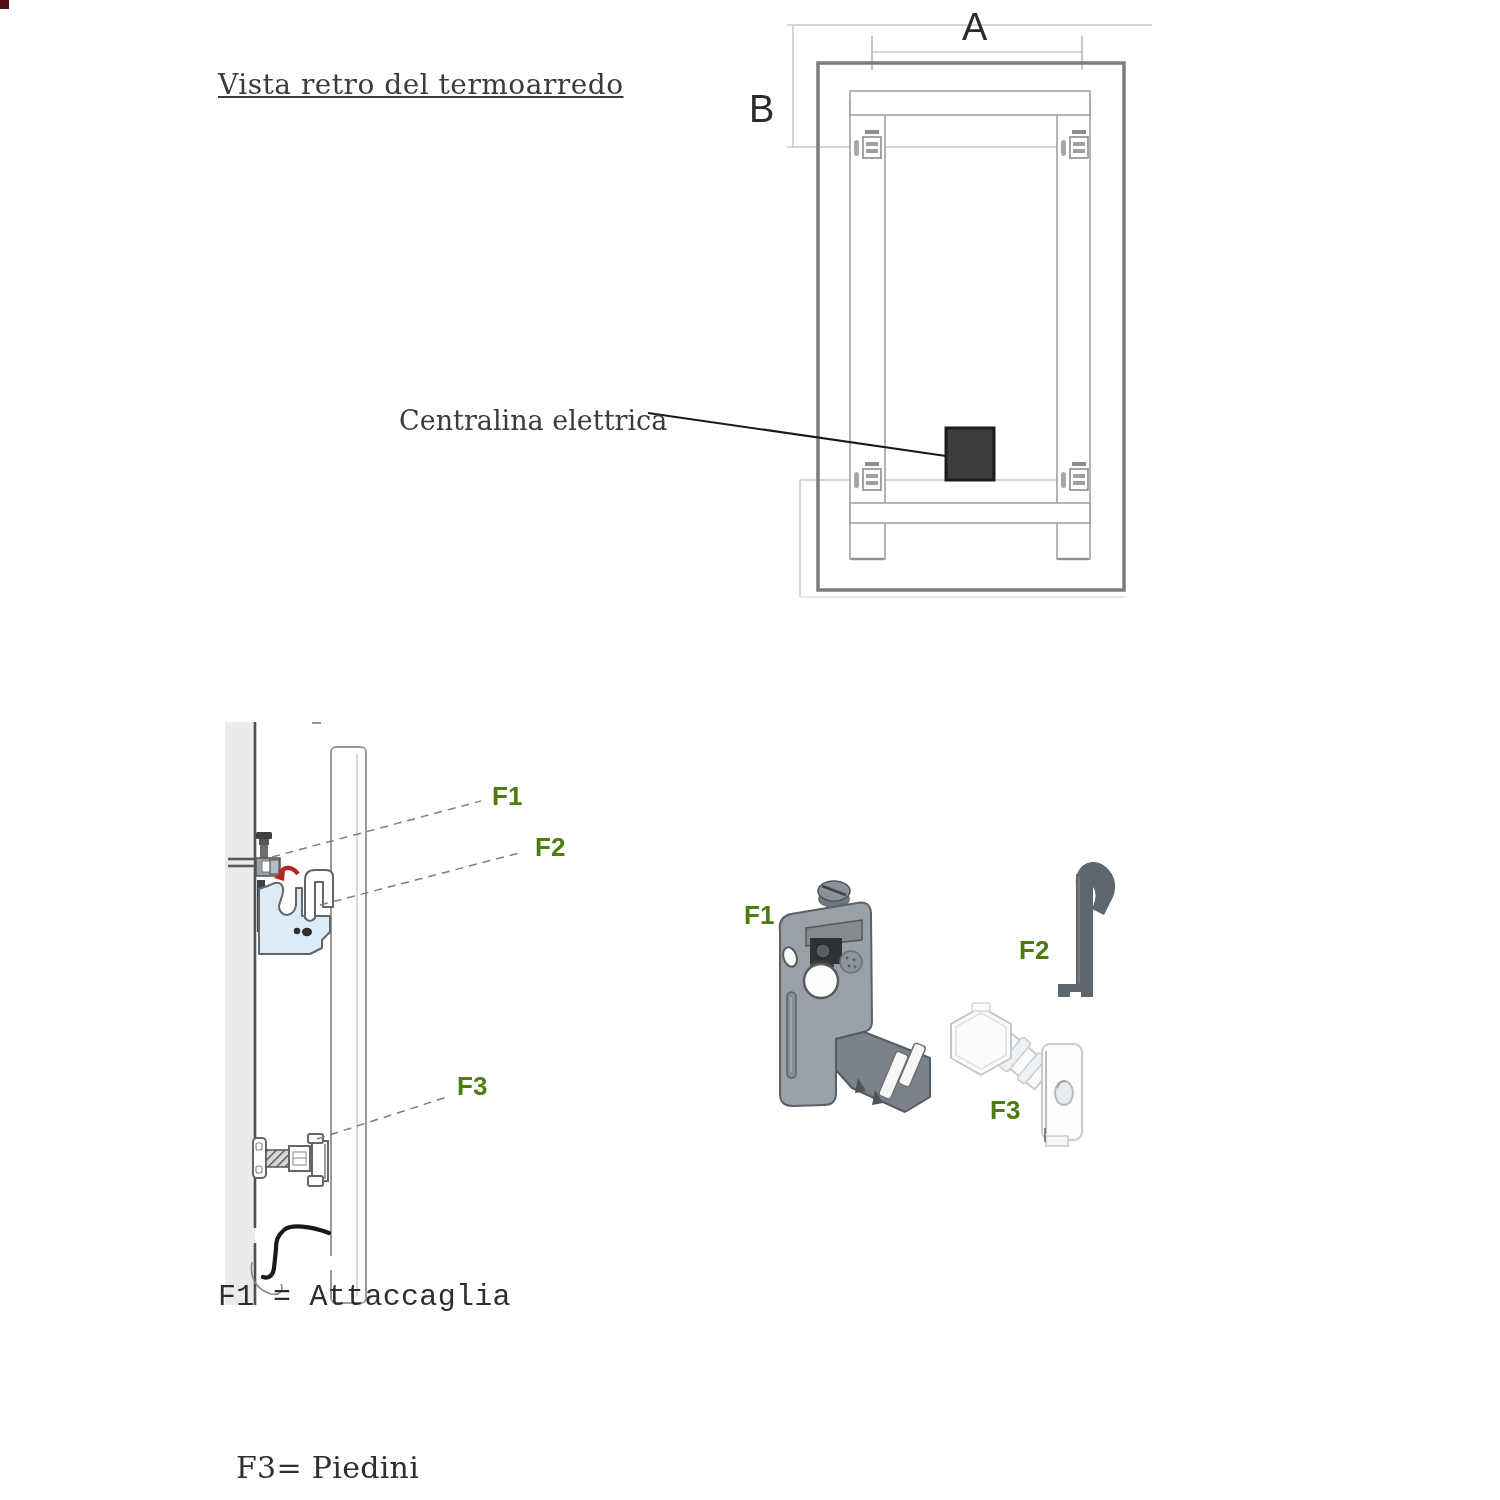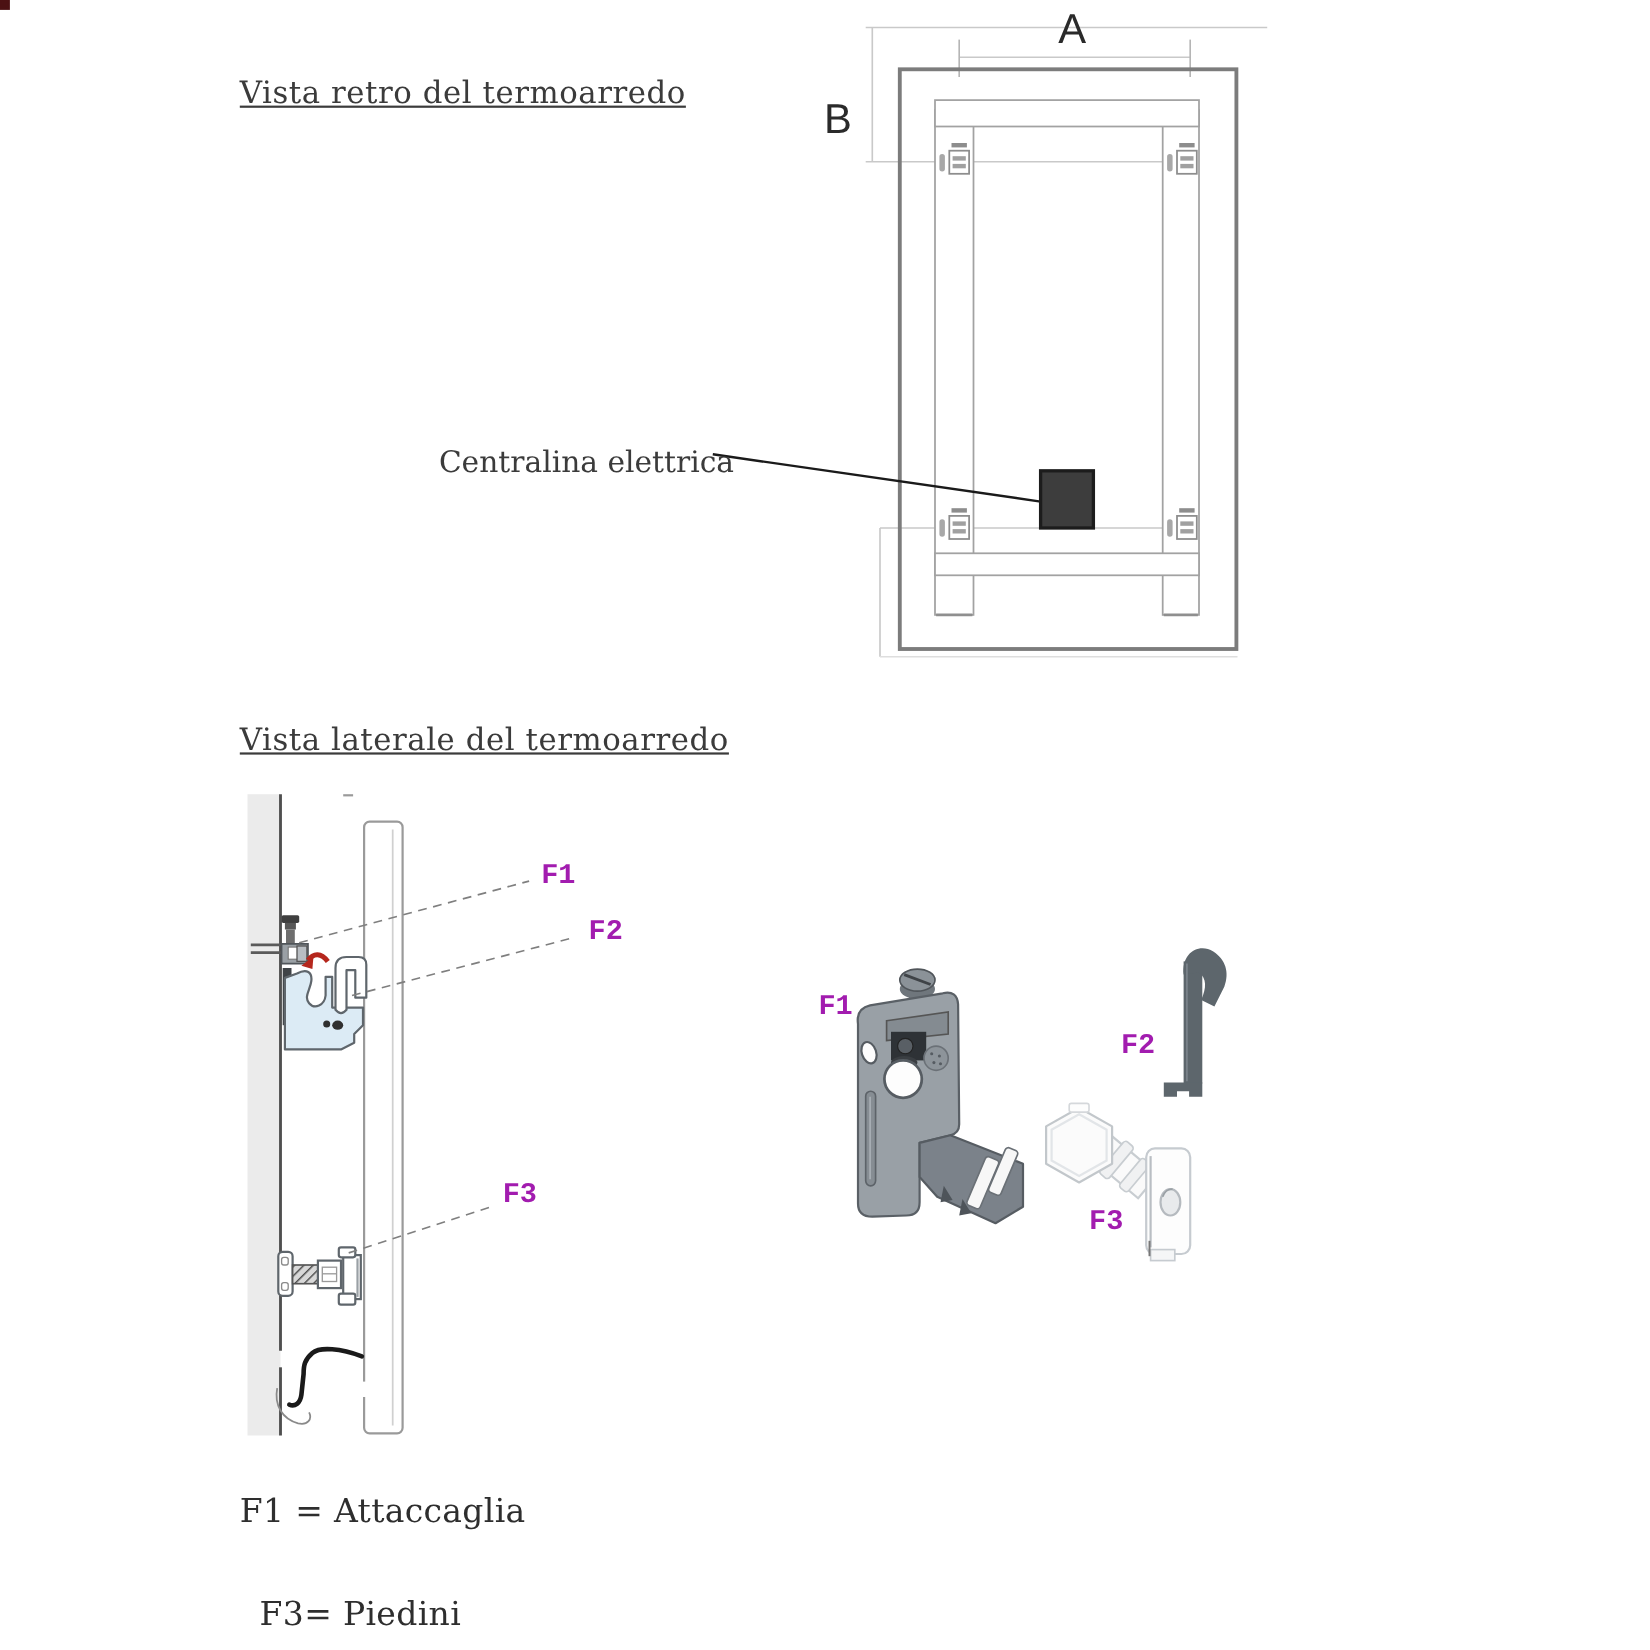--- a/index.html
+++ b/index.html
@@ -2,21 +2,21 @@
 <html><head>
 <meta charset="utf-8">
 <style>
   html,body{margin:0;padding:0;background:#ffffff;}
   #canvas{position:relative;width:1500px;height:1500px;background:#ffffff;overflow:hidden;
           font-family:"DejaVu Serif","Liberation Serif",serif;color:#3a3a3a;}
   #art{position:absolute;left:0;top:0;width:1500px;height:1500px;}
   .txt{position:absolute;white-space:nowrap;}
   .title{font-size:28px;color:#3b3b3b;letter-spacing:0.5px;text-decoration:underline;}
   .dimlabel{font-family:"Liberation Sans","DejaVu Sans",sans-serif;font-size:38px;font-weight:500;color:#2a2a2a;}
-  .flabel{font-family:Liberation Mono, monospace;font-size:26px;font-weight:600;color:#a21caf;}
+  .flabel{font-family:Liberation Sans, sans-serif;font-size:26px;font-weight:600;color:#4d7c0f;}
   .callout{font-size:27px;color:#3b3b3b;margin-top:24px;}
   .legend{font-size:30px;color:#2e2e2e;letter-spacing:0.3px;}
 </style>
 </head>
 <body>
 
 <div id="canvas">
 
   <svg id="art" viewBox="0 0 1500 1500">
     <defs>
@@ -204,24 +204,23 @@
       <rect x="1046" y="1136" width="22" height="10" fill="#f5f6f7" stroke="#c6cbd0" stroke-width="1.5"></rect>
       <line x1="1045" y1="1128" x2="1045" y2="1142" stroke="#777777" stroke-width="1.8"></line>
     </g>
   </svg>
 
   <div class="txt title" style="left:218px;top:68px;">Vista retro del termoarredo</div>
   <div class="txt dimlabel" style="left:962px;top:6px;">A</div>
   <div class="txt dimlabel" style="left:749px;top:88px;">B</div>
   <div class="txt callout" style="left:399px;top:381px;">Centralina elettrica</div>
 
-  <div class="txt title" style="left:218px;top:656px;">Vista laterale del termoarredo</div>
   <div class="txt flabel" style="left:492px;top:781px;">F1</div>
   <div class="txt flabel" style="left:535px;top:832px;">F2</div>
   <div class="txt flabel" style="left:457px;top:1071px;">F3</div>
 
   <div class="txt flabel" style="left:744px;top:900px;">F1</div>
   <div class="txt flabel" style="left:1019px;top:935px;">F2</div>
   <div class="txt flabel" style="left:990px;top:1095px;">F3</div>
 
-  <div class="txt legend" style="left:218px;top:1357px;">F1 = Attaccaglia</div>
+  <div class="txt legend" style="left:218px;top:1280px;font-family:Liberation Mono, monospace;">F1 = Attaccaglia</div>
   <div class="txt legend" style="left:236px;top:1450px;">F3= Piedini</div>
 </div>
 
 </body></html>

